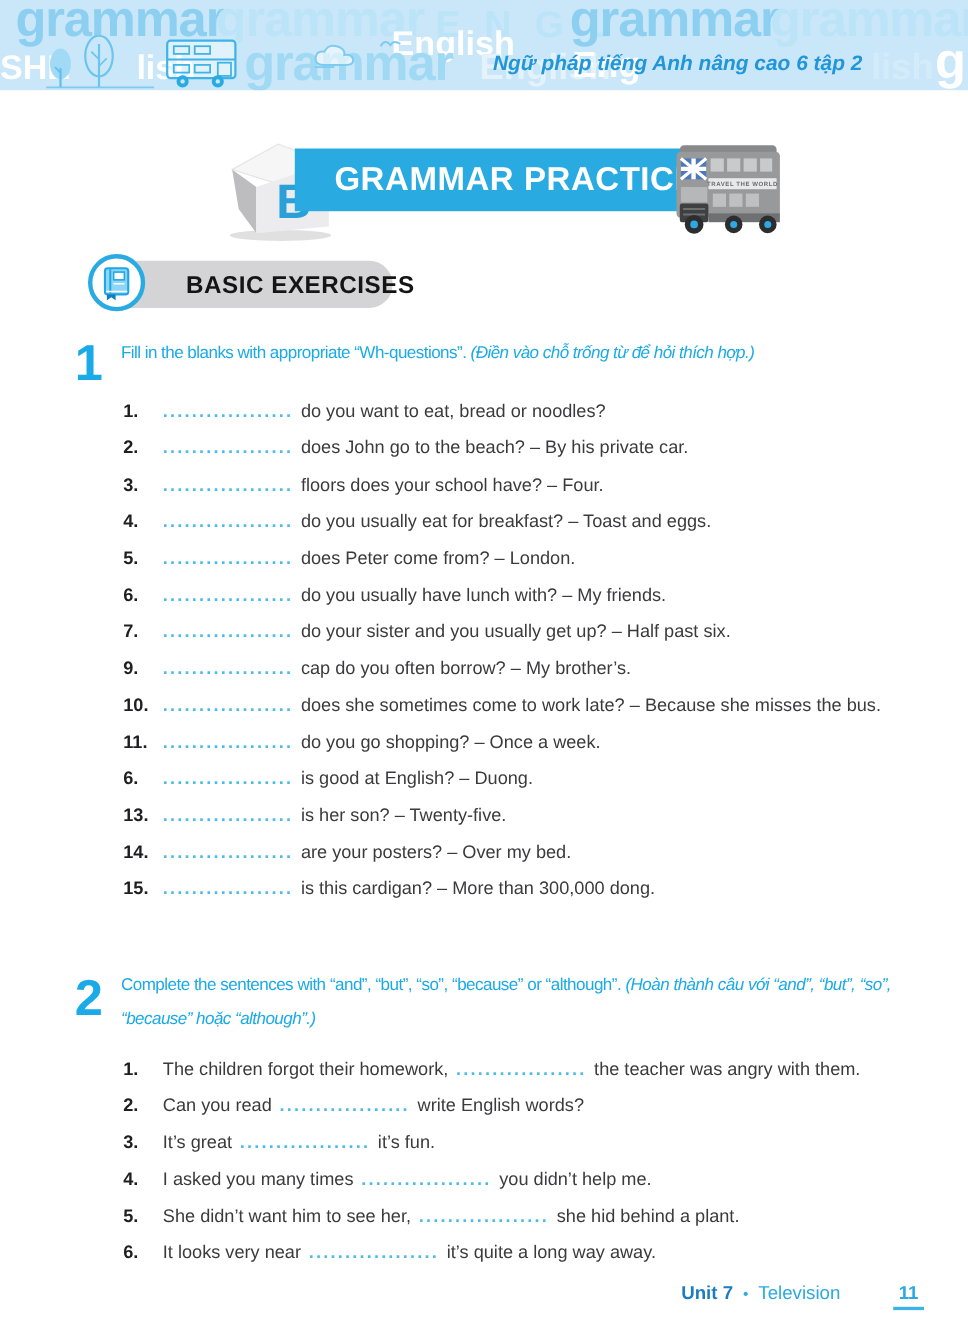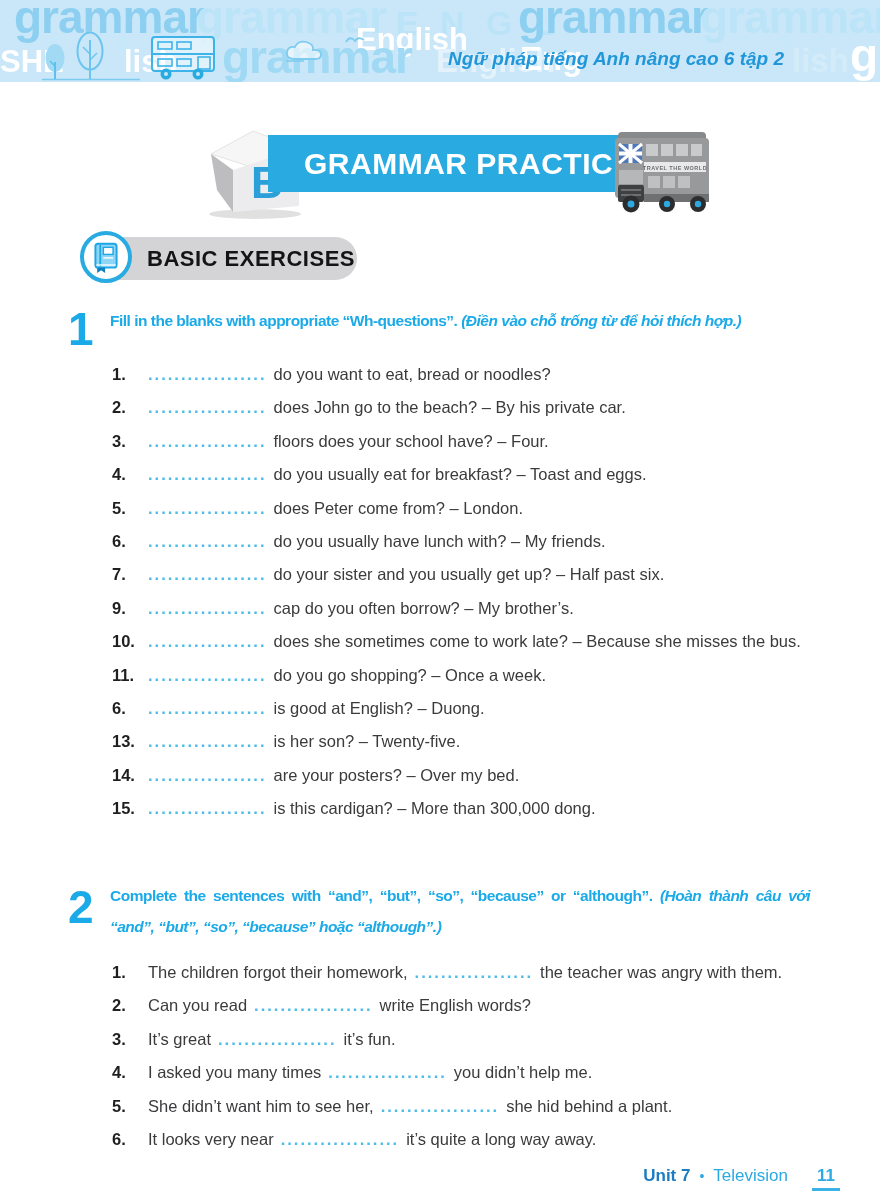--- a/index.html
+++ b/index.html
@@ -30,46 +30,46 @@
 
   
   .banner-bar{position:absolute;left:268px;top:135px;width:392px;height:57px;background:#29abe2;
               display:flex;align-items:center;padding-left:36px;box-sizing:border-box;}
   .banner-bar .t{color:#fff;font-size:30px;font-weight:800;letter-spacing:.5px;white-space:nowrap;}
   .cube{position:absolute;left:203px;top:124px;}
   .banner-bus{position:absolute;left:610px;top:124px;}
 
   
   .pill{position:absolute;left:95px;top:237px;width:262px;height:43px;background:#d4d4d6;
-        border-radius:22px;display:flex;align-items:center;padding-left:52px;box-sizing:border-box;}
+        border-radius:22px;display:flex;align-items:center;padding-left:74px;box-sizing:border-box;}
   .pill .t{font-size:22px;font-weight:900;color:#141414;letter-spacing:.5px;white-space:nowrap;}
   .circle{position:absolute;left:80px;top:231px;width:52px;height:52px;background:#fff;
           border:4px solid #29abe2;border-radius:50%;box-sizing:border-box;
           display:flex;align-items:center;justify-content:center;}
 
   
   .ex-num{position:absolute;left:68px;font-size:46px;font-weight:800;color:#1baae8;line-height:1;}
-  .ex-title{position:absolute;left:110px;width:700px;font-size:15.5px;font-weight:700;
+  .ex-title{position:absolute;left:110px;width:700px;font-size:15.5px;font-weight:400;
             color:#1baae8;letter-spacing:-0.5px;line-height:31px;}
   .ex-title .vi{font-style:italic;}
   .ex2-title{text-align:justify;}
   .ex-list{position:absolute;left:112px;right:20px;list-style:none;margin:0;padding:0;}
   .ex-list li{white-space:nowrap;line-height:33.4px;font-size:16.5px;color:#3b3b3d;}
   .ln{display:inline-block;width:36px;font-weight:700;color:#1f1f21;}
   .dots{color:#4bbcea;letter-spacing:2px;font-weight:700;}
   .ex1-list .dots{margin-right:7px;}
   .ex2-list .dots{margin:0 7px;}
   .itx{color:#3b3b3d;}
 
   
   .footer{position:absolute;top:1166px;right:40px;display:flex;align-items:baseline;}
   .footer .unit{color:#1d7cc1;font-weight:700;font-size:17px;}
   .footer .sep{color:#2aa9e2;margin:0 9px;font-size:14px;}
   .footer .topic{color:#2aa9e2;font-size:17px;}
-  .footer .pg{margin-left:24px;color:#2aa9e2;font-size:17px;font-weight:700;
+  .footer .pg{margin-left:48px;color:#2aa9e2;font-size:17px;font-weight:700;
               border-bottom:3px solid #3cb3e6;padding:0 5px 2px;}
 </style>
 </head>
 <body>
 
 <div class="page">
 
   <div class="header">
     <span class="wm wm0">grammar</span>
     <span class="wm wm1">grammar</span>

